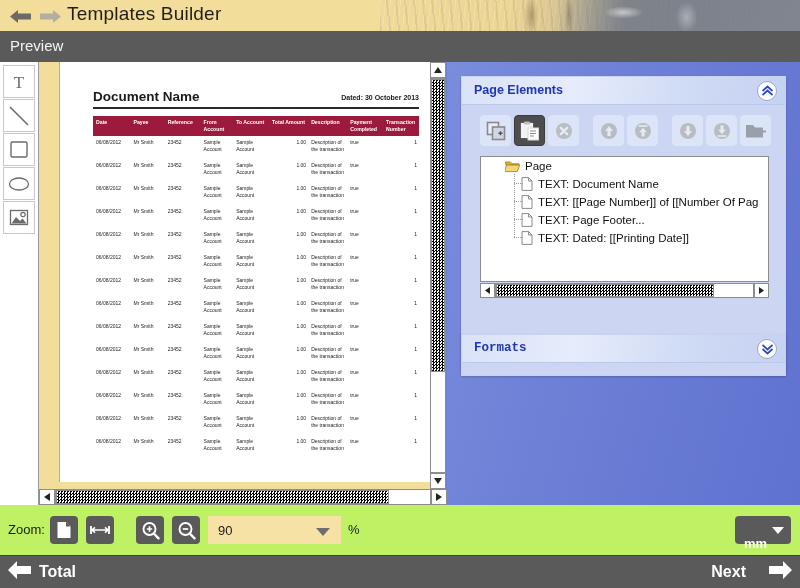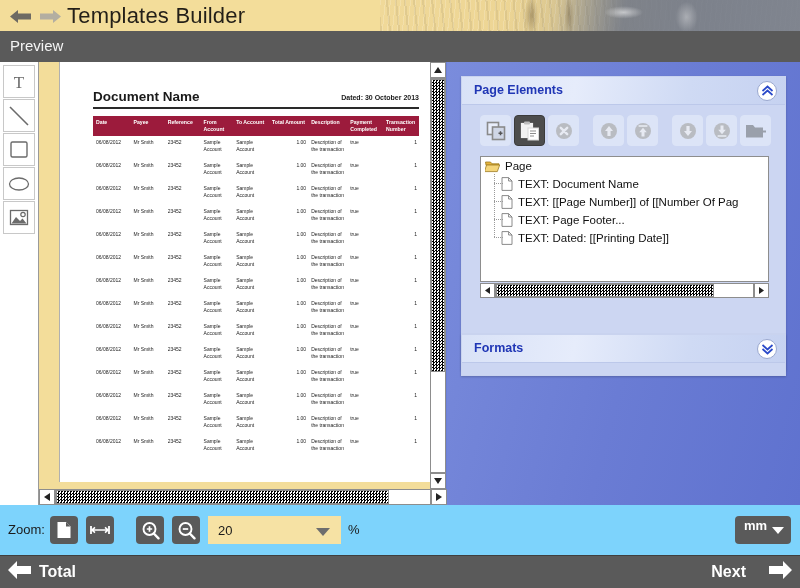--- a/index.html
+++ b/index.html
@@ -31,21 +31,21 @@
       radial-gradient(ellipse 16px 22px at 73% 55%, rgba(255,255,255,0.35), rgba(255,255,255,0) 70%),
       radial-gradient(ellipse 10px 30px at 36% 50%, rgba(110,92,60,0.45), rgba(0,0,0,0) 70%),
       radial-gradient(ellipse 7px 31px at 45% 50%, rgba(110,92,60,0.40), rgba(0,0,0,0) 70%);
   }
   .navarrow { position: absolute; top: 10px; width: 22px; height: 13px; }
   .navarrow svg { display: block; }
   #nav-back { left: 10px; }
   #nav-fwd { left: 39px; }
   #app-title {
     position: absolute; left: 67px; top: 3px;
-    font-size: 22px; color: #231f18; letter-spacing: .2px;
+    font-size: 19px; color: #231f18; letter-spacing: .2px;
   }
 
   
   #preview-bar {
     position: absolute; left: 0; top: 31px; width: 800px; height: 31px;
     background: #5a5a5a;
   }
   #preview-label {
     position: absolute; left: 10px; top: 6px;
     font-size: 15px; color: #f4f4f4;
@@ -159,40 +159,41 @@
     position: absolute; left: 12px; top: 6px;
     font-size: 12.5px; font-weight: bold; color: #2036b5;
   }
   .panel-toggle {
     position: absolute; right: 8px; top: 4px;
     width: 20px; height: 20px; border-radius: 50%;
     background: #ffffff; border: 1px solid #9aa8cf;
     display: flex; align-items: center; justify-content: center;
   }
   #panel-elements { top: 14px; height: 294px; }
-  #panel-formats { top: 272px; height: 42px; }
+  #panel-formats { top: 272px; height: 42px; font-family: Liberation Mono, monospace; }
 
   
   #elem-toolbar {
     position: absolute; left: 18px; top: 38px;
     display: flex; gap: 3px;
   }
   .el-btn {
     width: 31px; height: 31px; border-radius: 4px;
     background: #dce4f7; border: 1px solid #dce4f7;
     display:flex; align-items:center; justify-content:center;
   }
   .el-btn.sel { background: #4d4d4d; border-color: #3b3b3b; }
   .el-sep { width: 8px; }
 
   
   #tree-box {
     position: absolute; left: 18px; top: 79px; width: 289px; height: 126px;
     background: #ffffff; border: 1px solid #8d8d8d;
     overflow: hidden;
+    padding-left: 20px;
   }
   .tree-row {
     position: relative; height: 18px; display: flex; align-items: center;
     font-size: 11.5px; color: #111; white-space: nowrap;
   }
   .tree-row .lbl { margin-left: 5px; }
   .t-indent { width: 20px; height: 18px; position: relative; flex: 0 0 20px; }
   .t-plus {
     position:absolute; left:4px; top:4px; width:9px; height:9px;
     border:1px solid #8a8a8a; background:#fff;
@@ -212,21 +213,21 @@
     position: absolute; left: 18px; top: 206px; width: 289px; height: 15px;
   }
   #th-left { position:absolute; left:0; top:0; width:15px; height:15px; }
   #th-right { position:absolute; right:0; top:0; width:15px; height:15px; }
   #th-track { position:absolute; left:15px; right:15px; top:0; height:15px; background:#fff; border:1px solid #8d8d8d; }
   #th-thumb { position:absolute; left:0; top:0; width:218px; height:13px; }
 
   
   #zoombar {
     position: absolute; left: 0; top: 505px; width: 800px; height: 50px;
-    background: #7dd3fc;
+    background: #bef264;
   }
   #zoom-label { position: absolute; left: 8px; top: 17px; font-size: 13px; color: #1b1b1b; }
   .zbtn {
     position: absolute; top: 11px; width: 28px; height: 28px;
     border-radius: 4px; background: #5a5a5a;
     display:flex; align-items:center; justify-content:center;
   }
   #zb-fitpage { left: 50px; }
   #zb-fitwidth { left: 86px; }
   #zb-in { left: 136px; }
@@ -239,21 +240,21 @@
   #zoom-caret {
     position: absolute; right: 10px; top: 11px;
     width: 0; height: 0; border-left: 7px solid transparent;
     border-right: 7px solid transparent; border-top: 8px solid #6e6e6e;
   }
   #zoom-pct { position: absolute; left: 348px; top: 17px; font-size: 13px; color: #1b1b1b; }
   #unit-combo {
     position: absolute; right: 9px; top: 11px; width: 56px; height: 28px;
     border-radius: 4px; background: #5a5a5a;
   }
-  #unit-value { position: absolute; left: 9px; top: 2px; font-size: 13px; font-weight: bold; color: #ffffff; }
+  #unit-value { position: absolute; left: 9px; top: 20px; font-size: 13px; font-weight: bold; color: #ffffff; }
   #unit-caret {
     position: absolute; right: 7px; top: 11px;
     width: 0; height: 0; border-left: 6px solid transparent;
     border-right: 6px solid transparent; border-top: 7px solid #ffffff;
   }
 
   
   #bottomnav {
     position: absolute; left: 0; top: 555px; width: 800px; height: 33px;
     background: #5a5a5a; border-top: 1px solid #3f3f3f;
@@ -717,21 +718,21 @@
     </svg>
   </div>
   <div class="zbtn" id="zb-out">
     <svg width="19" height="19" viewBox="0 0 19 19">
       <circle cx="8.5" cy="8" r="6" fill="none" stroke="#fff" stroke-width="1.9"></circle>
       <path d="M5.8 8 h5.4" stroke="#fff" stroke-width="1.7"></path>
       <path d="M12.8 12.5 L17.5 17.3" stroke="#fff" stroke-width="2.4" stroke-linecap="round"></path>
     </svg>
   </div>
   <div id="zoom-combo">
-    <div id="zoom-value">20</div>
+    <div id="zoom-value">90</div>
     <div id="zoom-caret"></div>
   </div>
   <div id="zoom-pct">%</div>
   <div id="unit-combo">
     <div id="unit-value">mm</div>
     <div id="unit-caret"></div>
   </div>
 </div>
 
 <div id="bottomnav">

